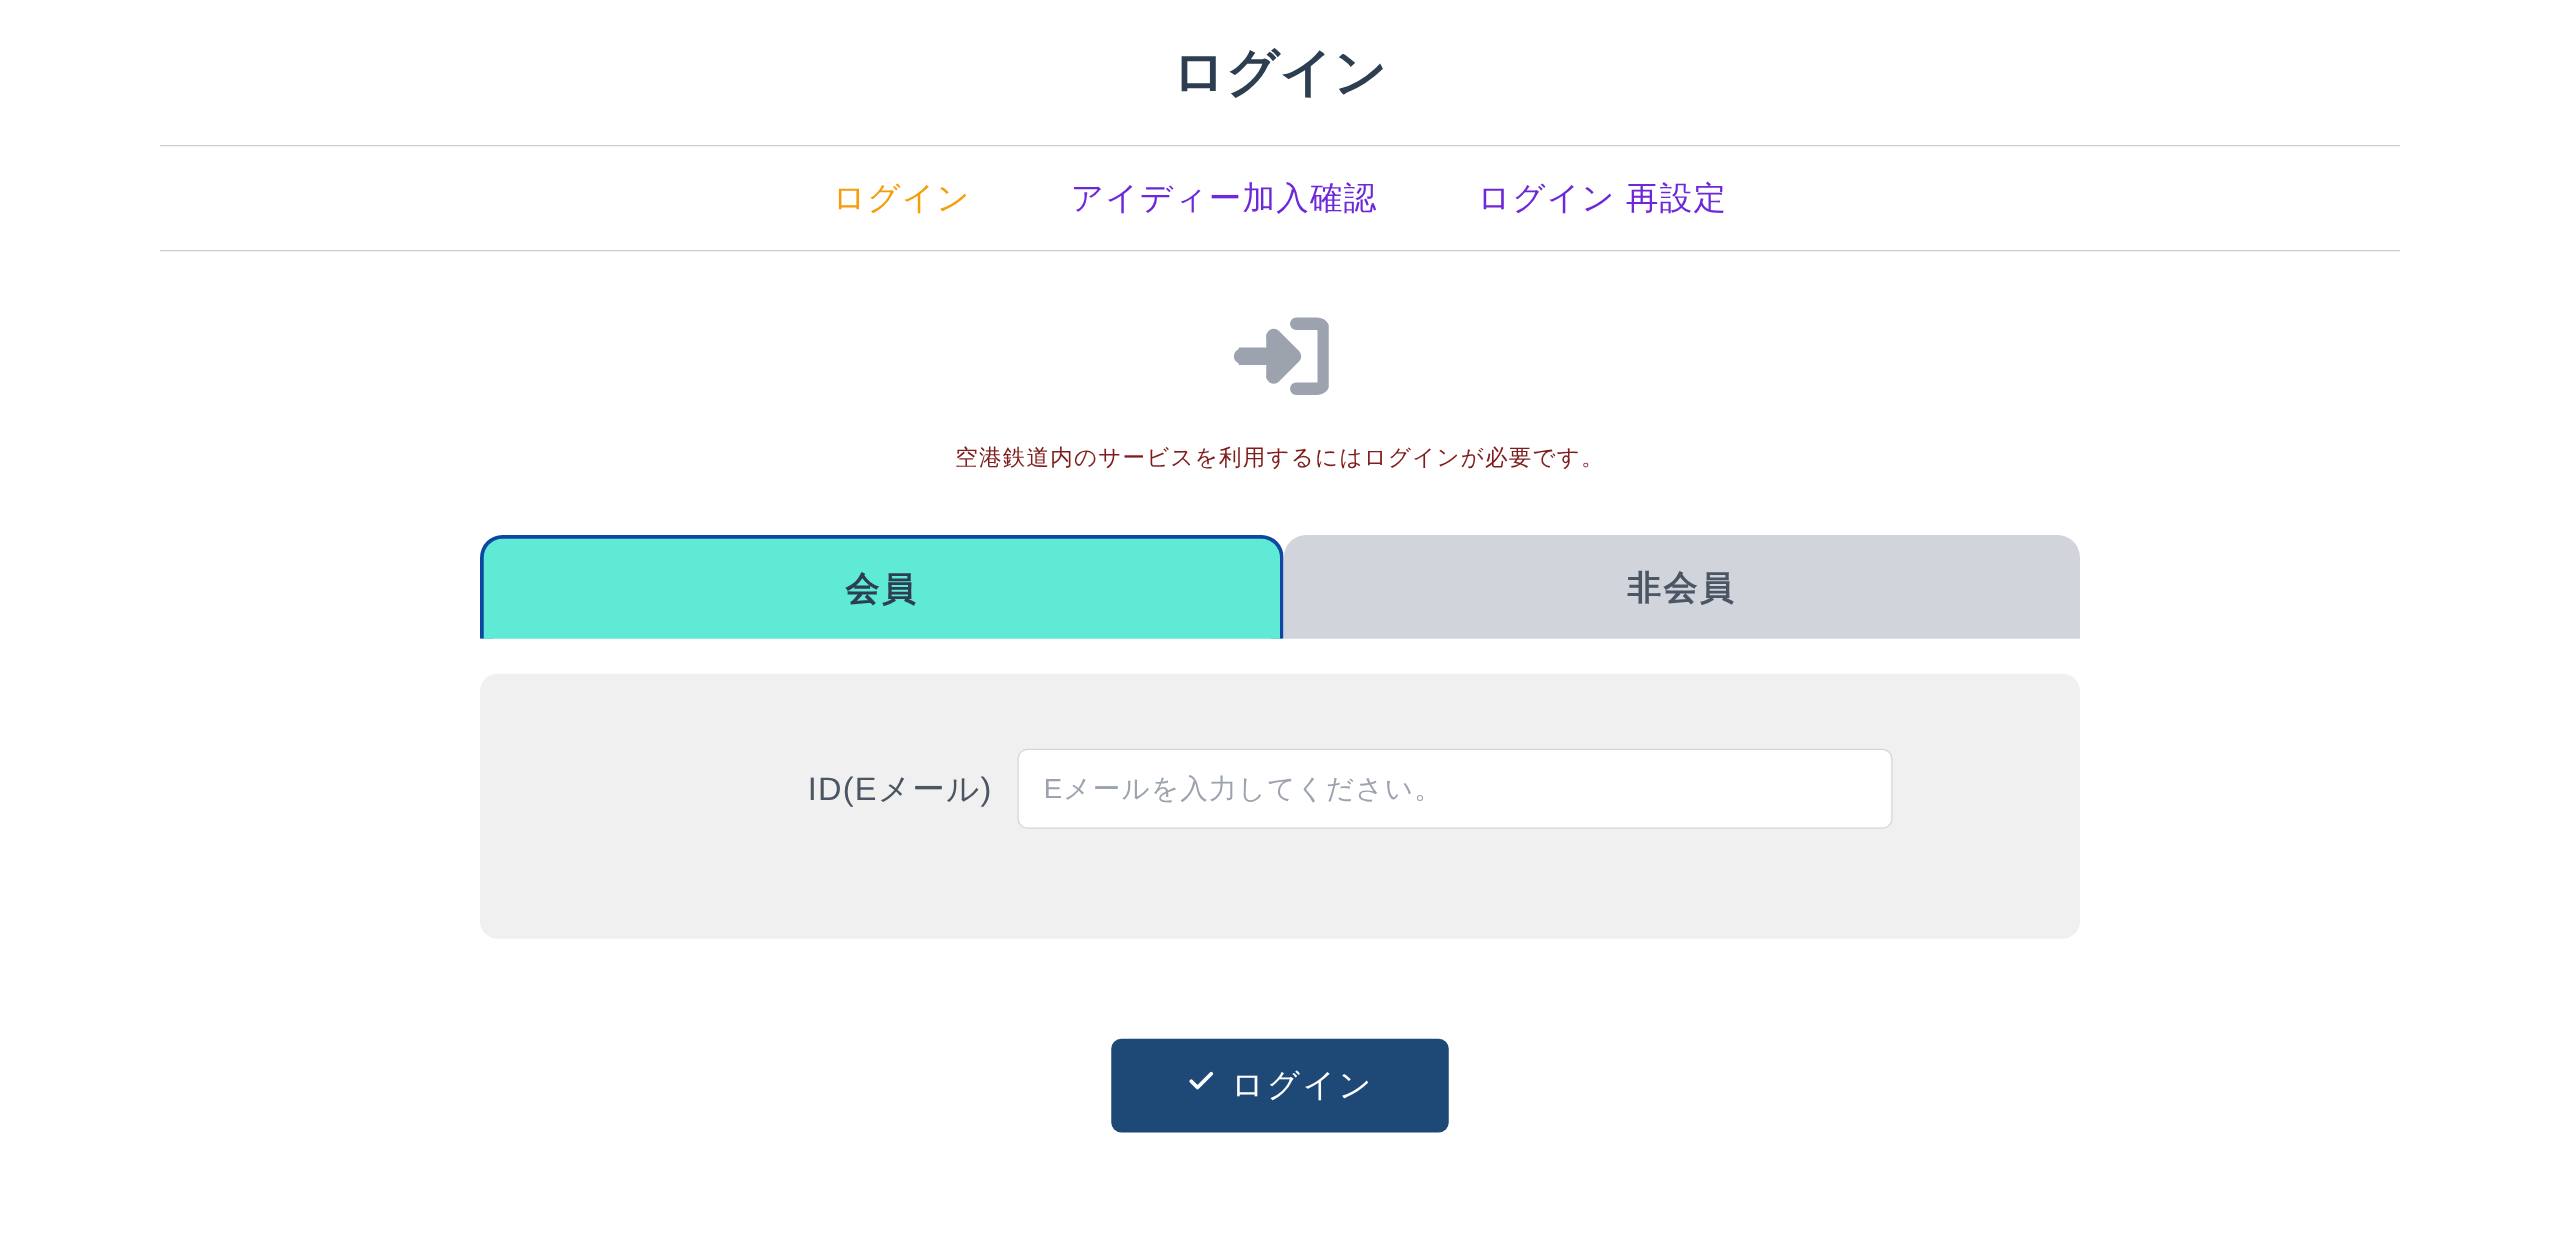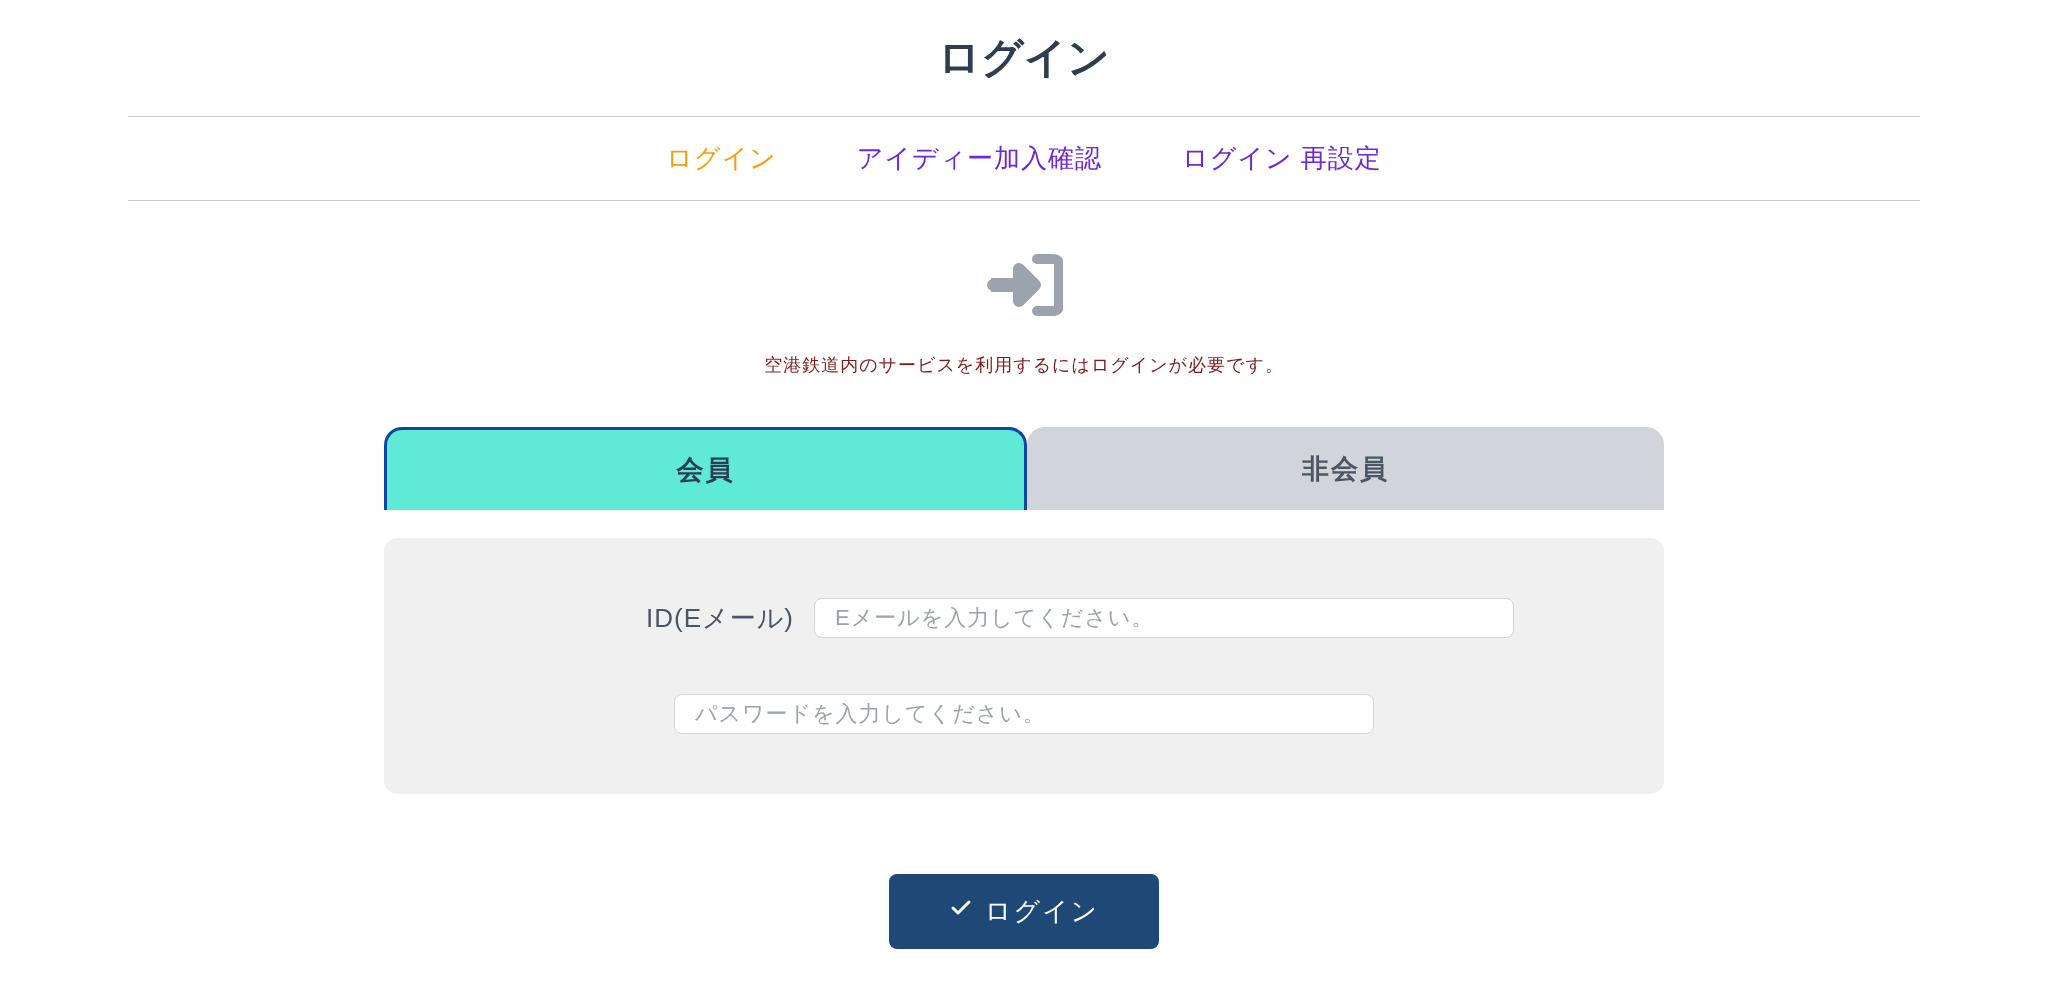--- a/index.html
+++ b/index.html
@@ -110,41 +110,41 @@
     .form-panel {
       background: #f0f0f0;
       border-radius: 14px;
       padding: 60px 40px;
       margin-top: 28px;
     }
     
     .form-row {
       display: flex;
       align-items: center;
-      margin-bottom: 56px;
+      margin-bottom: 28px;
       justify-content: center;
     }
     
     .form-row:last-child {
       margin-bottom: 0;
     }
     
     .form-label {
       width: 280px;
       text-align: right;
       font-size: 26px;
       color: #4b5563;
       font-weight: 500;
       padding-right: 20px;
       letter-spacing: 1px;
     }
     
     .form-input {
       width: 700px;
-      padding: 6px 20px;
+      padding: 18px 20px;
       font-size: 22px;
       border: 1px solid #d1d5db;
       border-radius: 8px;
       background: #ffffff;
       color: #2c3e50;
       font-family: inherit;
     }
     
     .form-input::placeholder {
       color: #9ca3af;
@@ -205,21 +205,20 @@
         <button class="member-tab active">会員</button>
         <button class="member-tab inactive">非会員</button>
       </div>
 
       <div class="form-panel">
         <div class="form-row">
           <label class="form-label">ID(Eメール)</label>
           <input type="email" class="form-input" placeholder="Eメールを入力してください。" style="">
         </div>
         <div class="form-row">
-          <input type="password" class="form-input" placeholder="パスワードを入力してください。" style="">
         </div>
       </div>
 
       <div class="submit-area">
         <button class="submit-button">
           <span class="check-icon">
             <svg width="24" height="24" viewBox="0 0 24 24" fill="none">
               <path d="M4 12 L9 17 L20 6" stroke="#ffffff" stroke-width="3" stroke-linecap="round" stroke-linejoin="round"></path>
             </svg>
           </span>

